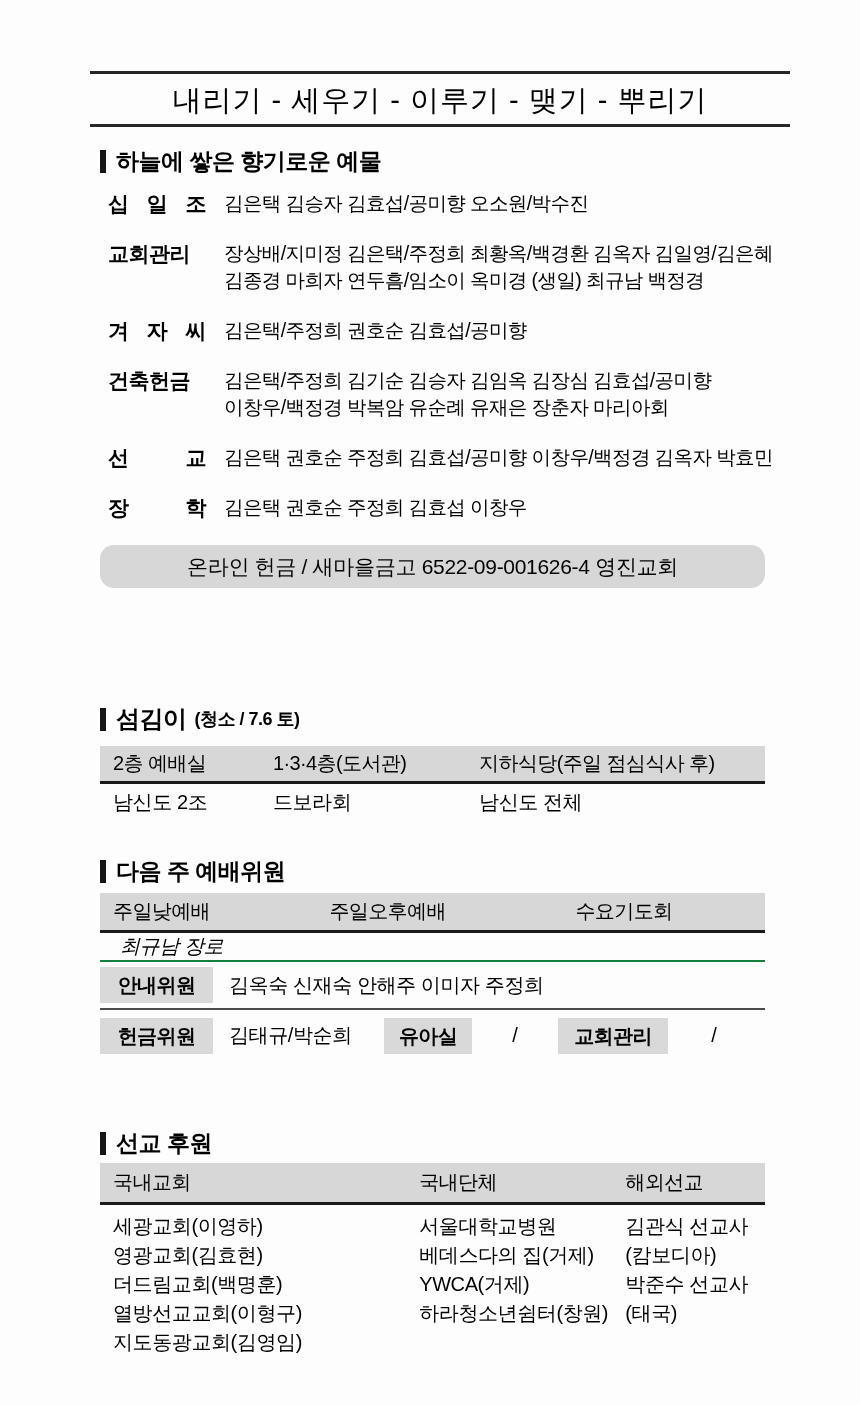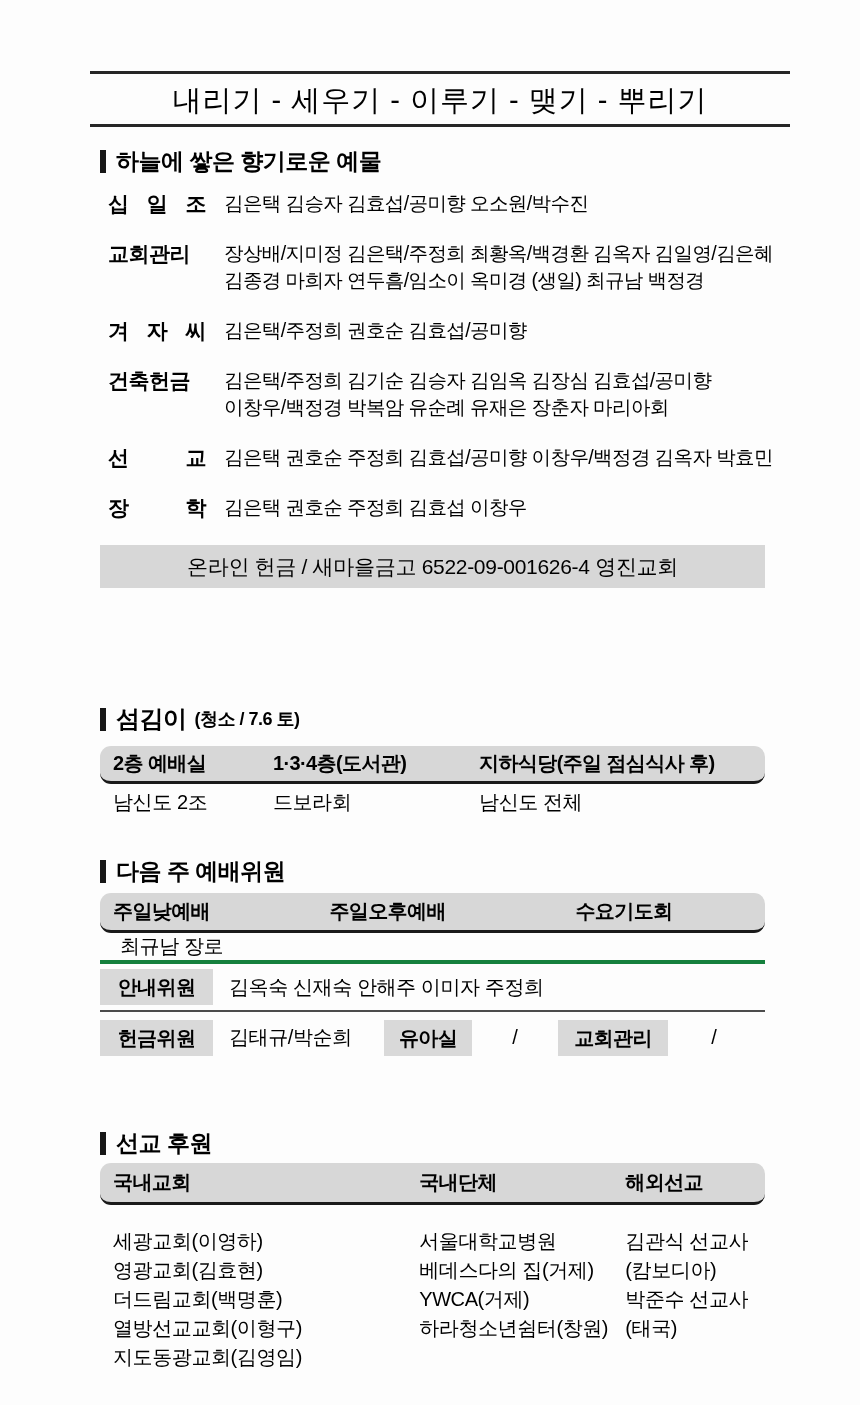--- a/index.html
+++ b/index.html
@@ -24,59 +24,59 @@
   .offer-row { display:flex; margin-bottom:23px; }
   .off-label {
     flex:0 0 98px; font-weight:bold; font-size:21px; line-height:27px;
     text-align:justify; text-align-last:justify; margin-right:18px; letter-spacing:-0.5px;
   }
   .off-names { font-size:19.5px; line-height:27px; letter-spacing:-0.6px; white-space:nowrap; }
 
   .band {
     position:absolute; left:100px; top:545px; width:665px; height:43px;
     background:#d7d7d7; text-align:center; line-height:43px; font-size:21px;
-    letter-spacing:-0.3px; white-space:nowrap;
+    letter-spacing:-0.3px; white-space:nowrap;border-radius:14px;
   }
 
   .tbl { position:absolute; left:100px; width:665px; }
   .thead {
     display:grid; align-items:center; background:#d7d7d7;
-    border-bottom:3px solid #1a1a1a; font-weight:bold; font-size:20px; letter-spacing:-0.6px;border-radius:11px;
+    border-bottom:3px solid #1a1a1a; font-weight:normal; font-size:20px; letter-spacing:-0.6px;
   }
   .c1 { padding-left:13px; }
   .cell { white-space:nowrap; }
 
   
   .t1 .thead { grid-template-columns:26% 31% 43%; height:38px; }
   .t1 .tbody { display:grid; grid-template-columns:26% 31% 43%; height:36px; align-items:center; font-size:20px; letter-spacing:-0.4px; }
 
   
   .t2 .thead { grid-template-columns:34.5% 37% 28.5%; height:40px; }
-  .t2-body { display:flex; border-bottom:4px solid #15803d; }
+  .t2-body { display:flex; border-bottom:2px solid #15803d;font-style:italic; }
   .t2-left { flex:0 0 34.5%; display:flex; align-items:center; padding-left:20px; font-size:20px; letter-spacing:-0.4px; }
   .t2-right { flex:1; }
   .t2-sub { display:grid; grid-template-columns:62px 178px 68px auto; height:38px; align-items:center; font-size:20px; letter-spacing:-0.4px; }
   .t2-sub.second { border-top:2px solid #2e2e2e; }
   .chiprow { display:flex; align-items:center; }
   .chiprow.usher { height:48px; border-bottom:2px solid #4c4c4c; }
   .chiprow.money { height:51px; }
   .chip {
     background:#d9d9d9; font-weight:bold; font-size:20px; letter-spacing:-0.6px;
     height:36px; line-height:36px; text-align:center; flex:0 0 auto;
   }
   .chip.w113 { width:113px; } .chip.w88 { width:88px; } .chip.w110 { width:110px; }
   .names { font-size:20px; letter-spacing:-0.4px; margin-left:16px; white-space:nowrap; }
   .nm-val { flex:0 0 155px; }
   .slash { flex:0 0 86px; text-align:center; font-size:20px; }
   .slash.last { flex:0 0 92px; }
 
   
   .t3 .thead { grid-template-columns:48% 31% 21%; height:42px; }
   .t3 .trow { display:grid; grid-template-columns:48% 31% 21%; line-height:29px; font-size:20px; letter-spacing:-0.4px; }
-  .t3 .tbody3 { padding-top:22px; }
+  .t3 .tbody3 { padding-top:7px; }
 </style>
 </head>
 <body>
 
 <div class="page">
 
   <div class="rule" style="top:71px"></div>
   <div class="slogan">내리기 - 세우기 - 이루기 - 맺기 - 뿌리기</div>
   <div class="rule" style="top:124px"></div>
 

